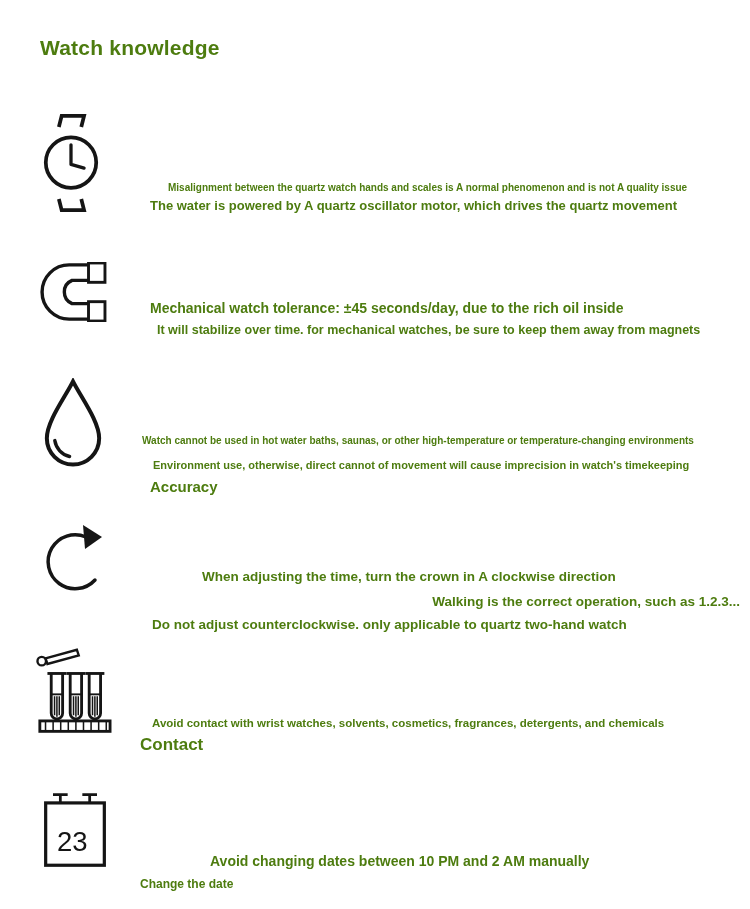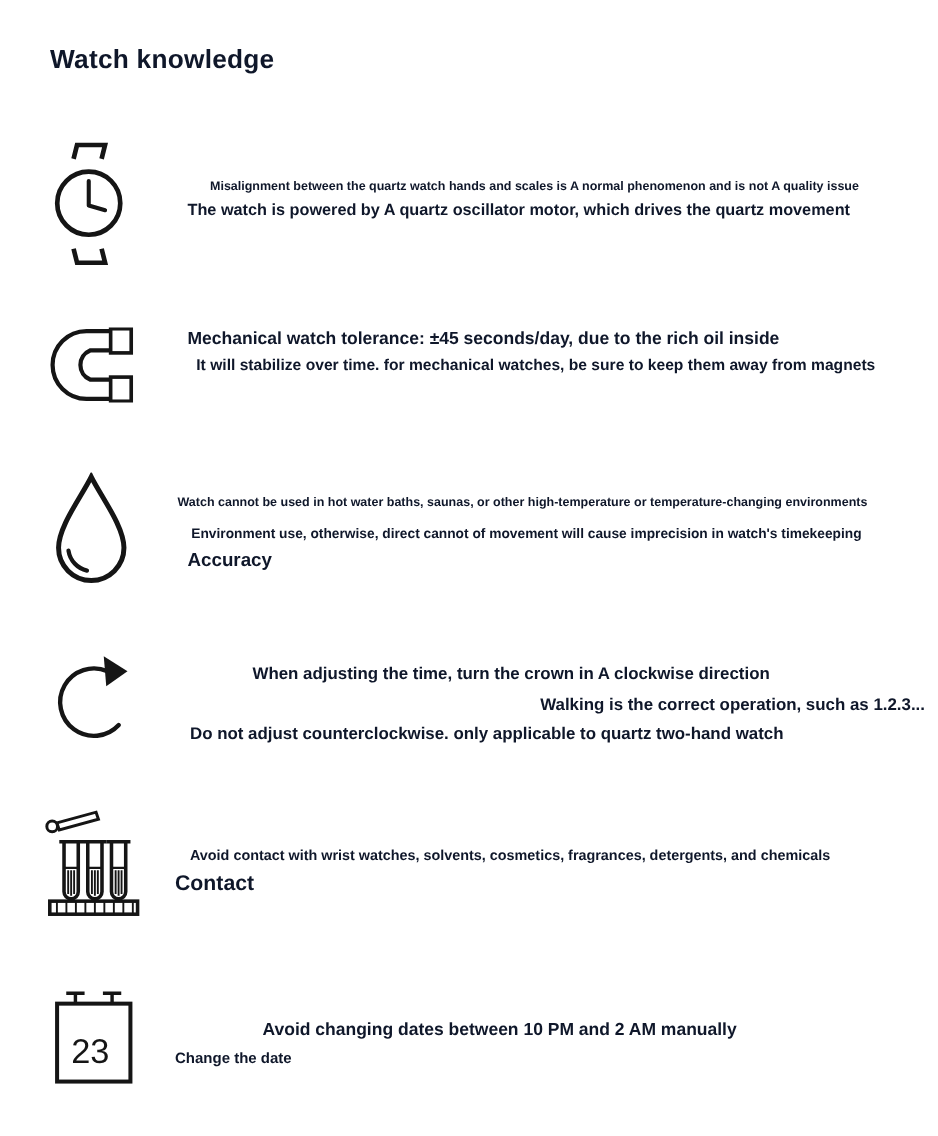--- a/index.html
+++ b/index.html
@@ -1,25 +1,25 @@
 <!DOCTYPE html>
 <html><head>
 <meta charset="utf-8">
 <style>
   * { margin:0; padding:0; box-sizing:border-box; }
   html,body { background:#ffffff; }
   .page {
     position:relative; width:750px; height:909px; background:#ffffff;
-    font-family:"Liberation Sans", sans-serif; color:#0f172a; overflow:hidden;
+    font-family:"Liberation Sans", sans-serif; color:#4d7c0f; overflow:hidden;
   }
   .title { position:absolute; left:40px; top:36px; font-size:21px; font-weight:700; letter-spacing:.2px; }
   .section { position:absolute; left:0; width:750px; }
   .icon { position:absolute; line-height:0; }
   .text { position:absolute; left:140px; right:10px; }
-  .line { white-space:nowrap; font-weight:700; line-height:1.15; }
+  .line { white-space:nowrap; font-weight:700; line-height:1.15;margin-top:38px; }
   .fs10{font-size:10px} .fs11{font-size:11px} .fs115{font-size:11.5px}
   .fs12{font-size:12px} .fs125{font-size:12.5px} .fs13{font-size:13px}
   .fs135{font-size:13.5px} .fs14{font-size:14px} .fs15{font-size:15px} .fs17{font-size:17px}
   svg { display:block; }
   svg text { font-family:"Liberation Sans", sans-serif; }
 </style>
 </head>
 <body>
 
 <div class="page">
@@ -32,21 +32,21 @@
         <g fill="none" stroke="#151515" stroke-width="4">
           <path d="M18,14 L21,2 L45,2 L42,14"></path>
           <circle cx="31" cy="52" r="27"></circle>
           <path d="M18,91 L21,103 L45,103 L42,91"></path>
           <polyline points="31,33 31,54 45,58" stroke-width="3.5" stroke-linecap="round" stroke-linejoin="round"></polyline>
         </g>
       </svg>
     </div>
     <div class="text" style="top:32px;">
       <div class="line fs10" style="margin-left:28px;">Misalignment between the quartz watch hands and scales is A normal phenomenon and is not A quality issue</div>
-      <div class="line fs13" style="margin-left:10px; margin-top:5px;">The watch is powered by A quartz oscillator motor, which drives the quartz movement</div>
+      <div class="line fs13" style="margin-left:10px; margin-top:5px;">The water is powered by A quartz oscillator motor, which drives the quartz movement</div>
     </div>
   </section>
 
   <section class="section" style="top:255px;">
     <div class="icon" style="left:40px; top:7px;">
       <svg viewBox="0 0 70 62" width="68" height="60">
         <path d="M56,3 H30 A28,28 0 0 0 30,59 H56 V43 H33 A13,13 0 0 1 33,19 H56 Z" fill="none" stroke="#151515" stroke-width="3.5"></path>
         <rect x="50" y="1" width="17" height="20" fill="#ffffff" stroke="#151515" stroke-width="3"></rect>
         <rect x="50" y="41" width="17" height="20" fill="#ffffff" stroke="#151515" stroke-width="3"></rect>
       </svg>

